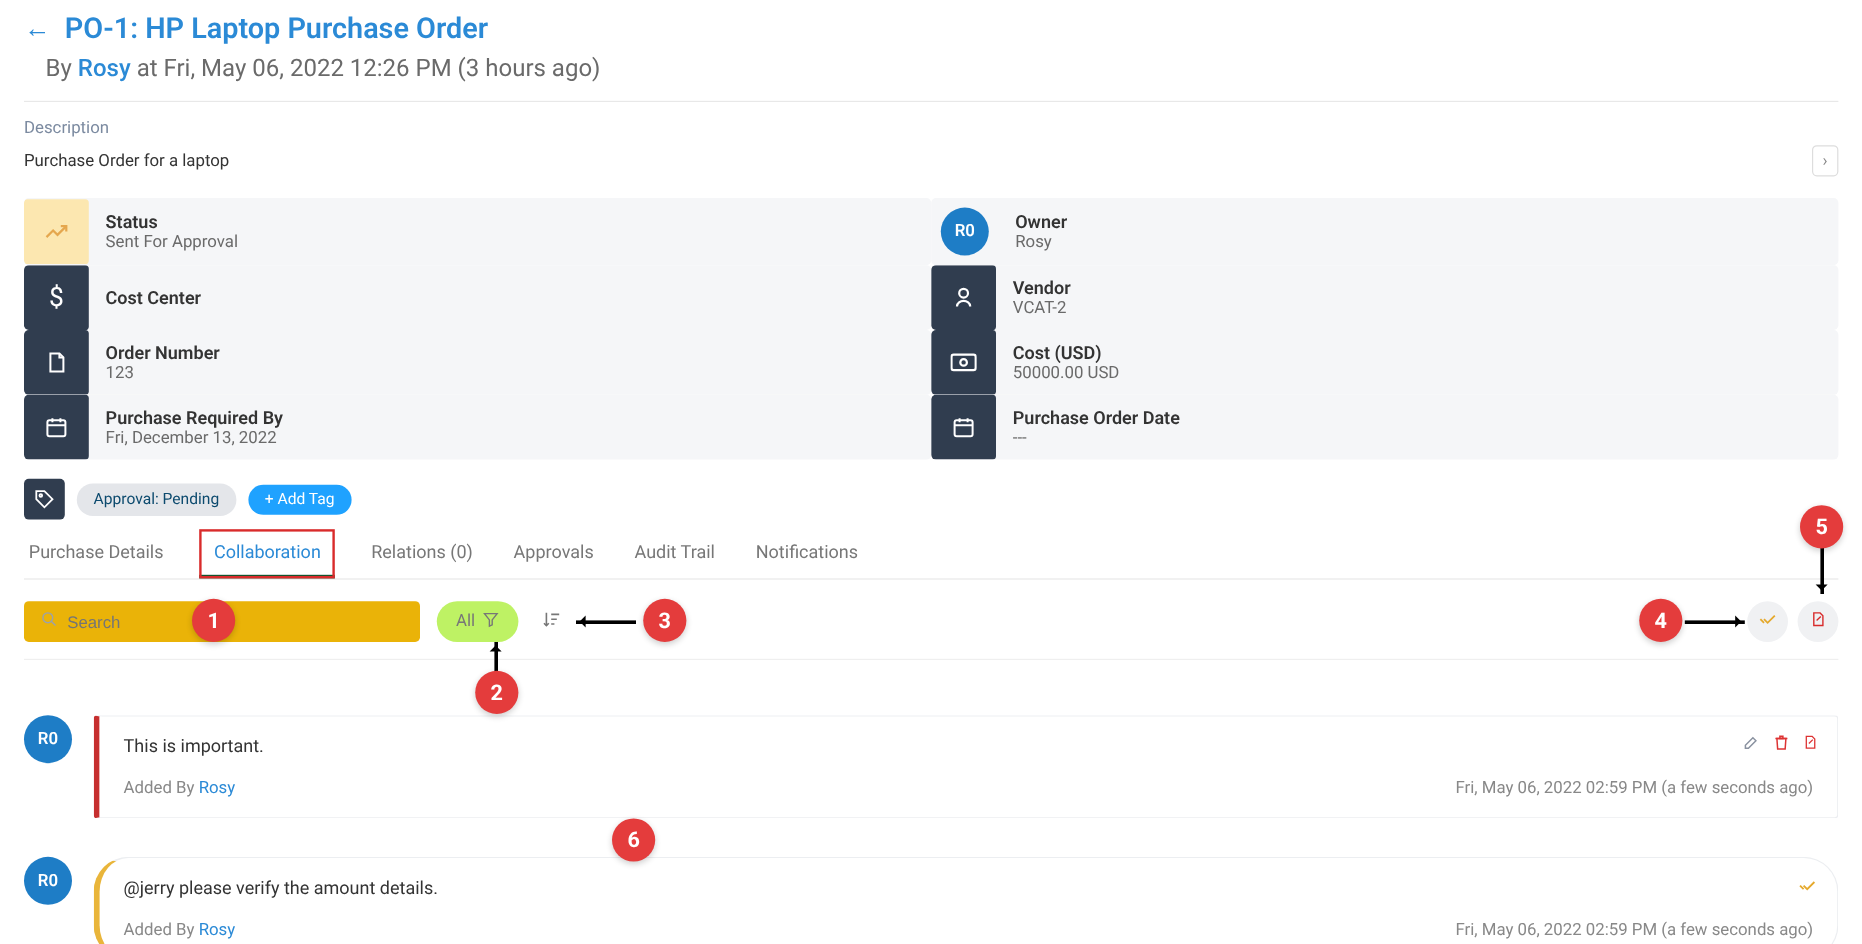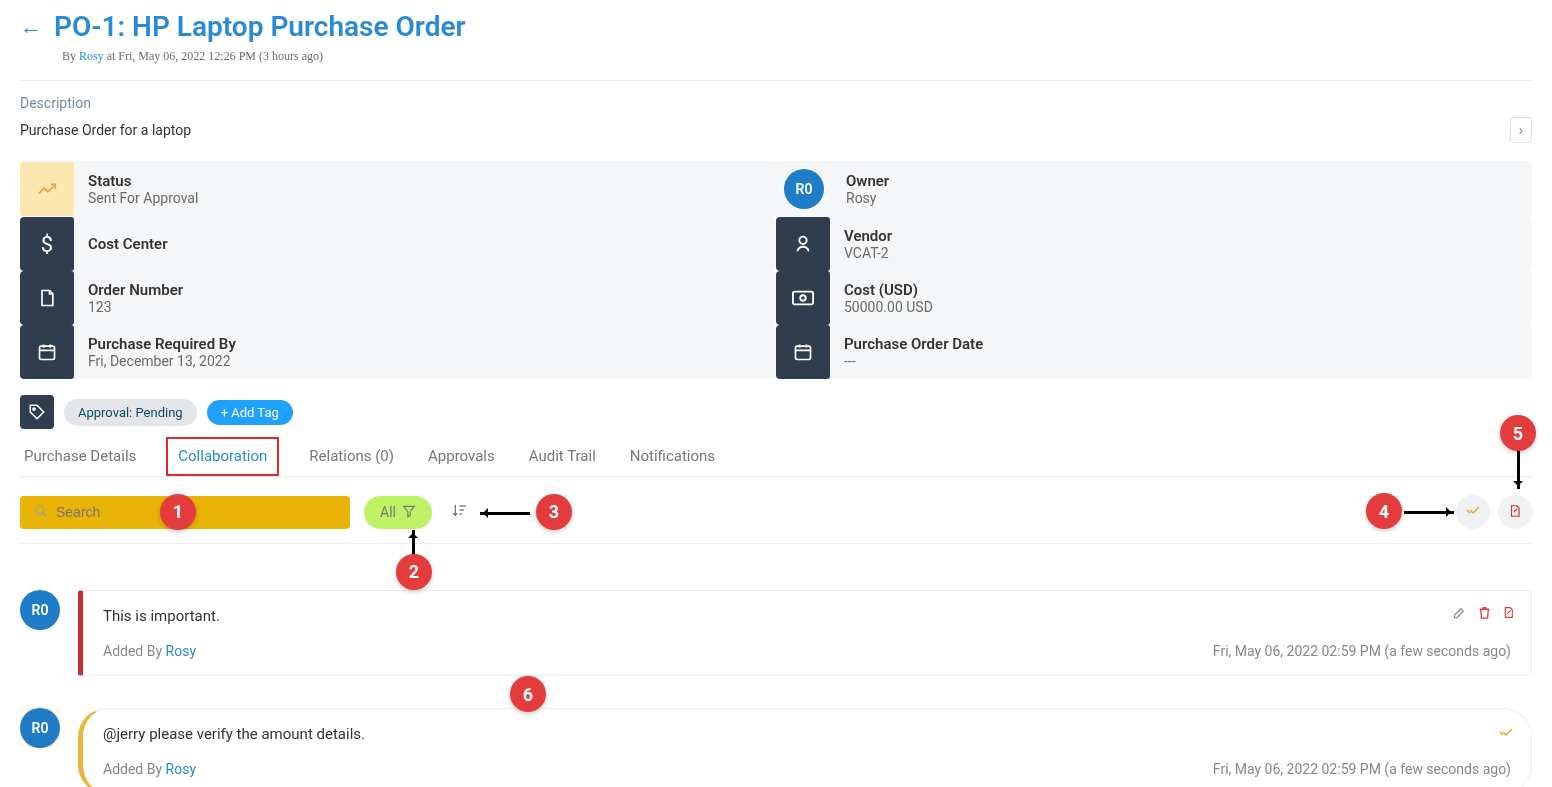--- a/index.html
+++ b/index.html
@@ -19,29 +19,28 @@
     gap: 12px;
     margin-bottom: 6px;
   }
   .back-arrow {
     color: #2b8ad6;
     font-size: 22px;
     cursor: pointer;
   }
   .page-title {
     color: #2b8ad6;
-    font-size: 28px;
+    font-size: 24px;
     font-weight: 600;
   }
   .byline {
-    margin-left: 42px;
+    margin-left: 18px;
     color: #6a6a6a;
-    font-size: 12px;
+    font-size: 20px;
     margin-bottom: 16px;
-    font-family: Liberation Serif, serif;
   }
   .byline strong { color: #2b8ad6; font-weight: 500; }
 
   hr.sep { border: none; border-top: 1px solid #e8e8e8; margin: 14px 0; }
 
   .desc-label { color: #7b8aa0; font-size: 14px; margin-bottom: 6px; }
   .desc-row { display: flex; justify-content: space-between; align-items: center; margin-bottom: 18px; }
   .desc-text { color: #333; }
   .expand-btn { border: 1px solid #ddd; padding: 4px 8px; color: #888; border-radius: 4px; cursor: pointer; }
 
@@ -113,21 +112,21 @@
     position: relative;
   }
   .tab {
     padding: 10px 0;
     color: #777;
     cursor: pointer;
     font-size: 15px;
   }
   .tab.active {
     color: #2b8ad6;
-    border-bottom: 1px solid #14532d;
+    border-bottom: 3px solid #14532d;
     padding: 10px 12px;
     outline: 2px solid #d92b2b;
     outline-offset: -2px;
   }
   .tab.plain { padding: 10px 4px; }
 
   
   .toolbar {
     display: flex;
     align-items: center;

